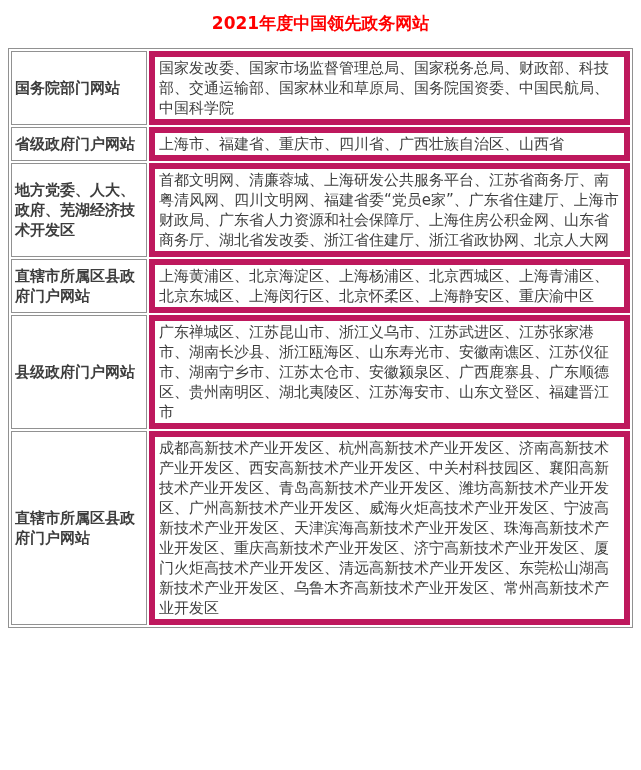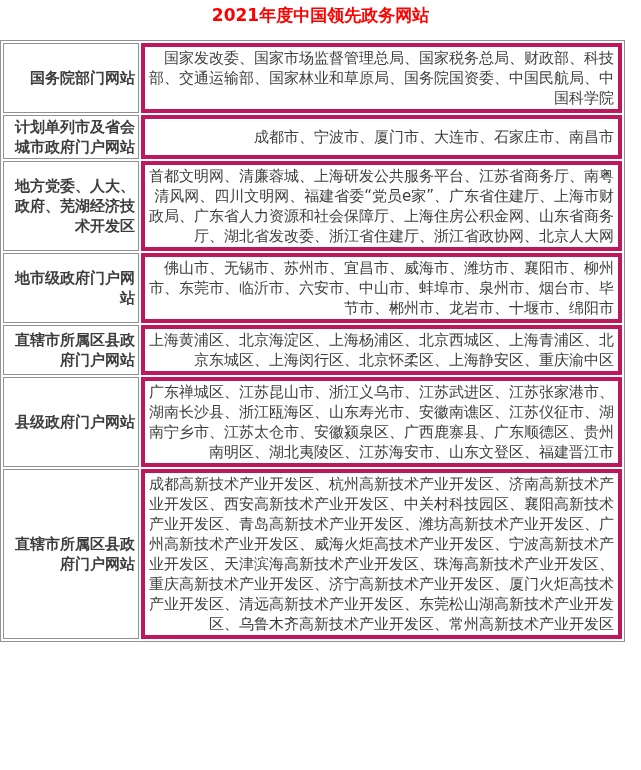--- a/index.html
+++ b/index.html
@@ -5,21 +5,21 @@
   html, body {
     margin: 0;
     padding: 0;
     background: #ffffff;
     font-family: "DejaVu Sans", "Liberation Sans", sans-serif;
   }
   .page {
     width: 641px;
     height: 770px;
     box-sizing: border-box;
-    padding: 0;
+    padding: 8px;
     background: #ffffff;
     overflow: hidden;
   }
   .title {
     margin: 4px 0 13px 0;
     text-align: center;
     font-size: 17px;
     font-weight: bold;
     color: #ff0000;
     letter-spacing: 0;
@@ -31,64 +31,60 @@
     border: 1px solid #919191;
     background: #ffffff;
     table-layout: fixed;
   }
   table.rank-table th.cat {
     width: 128px;
     border: 1px solid #919191;
     font-size: 15px;
     font-weight: bold;
     color: #3d3d3d;
-    text-align: right;
+    text-align: left;
     vertical-align: middle;
     padding: 1px 3px;
     line-height: 20px;
   }
   table.rank-table td.sites {
-    border: 4px solid #be185d;
+    border: 6px solid #be185d;
     font-size: 15px;
     font-weight: normal;
     color: #3d3d3d;
-    text-align: right;
+    text-align: left;
     vertical-align: middle;
     padding: 1px 4px;
     line-height: 20px;
     word-break: break-all;
   }
 </style>
 </head>
 <body>
 
 <div class="page">
   <h1 class="title" style="color: rgb(255, 0, 0);">2021年度中国领先政务网站</h1>
   <table class="rank-table">
     <tbody id="table-body">
   <tr>
     <th class="cat">国务院部门网站</th>
     <td class="sites">国家发改委、国家市场监督管理总局、国家税务总局、财政部、科技部、交通运输部、国家林业和草原局、国务院国资委、中国民航局、中国科学院</td>
   </tr>
 
+  <tr>
+    <th class="cat">省级政府门户网站</th>
+    <td class="sites">上海市、福建省、重庆市、四川省、广西壮族自治区、山西省</td>
+  </tr>
 
-  <tr>
-    <th class="cat">计划单列市及省会城市政府门户网站</th>
-    <td class="sites">成都市、宁波市、厦门市、大连市、石家庄市、南昌市</td>
-  </tr>
 
   <tr>
     <th class="cat">地方党委、人大、政府、芜湖经济技术开发区</th>
     <td class="sites">首都文明网、清廉蓉城、上海研发公共服务平台、江苏省商务厅、南粤清风网、四川文明网、福建省委“党员e家”、广东省住建厅、上海市财政局、广东省人力资源和社会保障厅、上海住房公积金网、山东省商务厅、湖北省发改委、浙江省住建厅、浙江省政协网、北京人大网</td>
   </tr>
 
-  <tr>
-    <th class="cat">地市级政府门户网站</th>
-    <td class="sites">佛山市、无锡市、苏州市、宜昌市、威海市、潍坊市、襄阳市、柳州市、东莞市、临沂市、六安市、中山市、蚌埠市、泉州市、烟台市、毕节市、郴州市、龙岩市、十堰市、绵阳市</td>
-  </tr>
 
   <tr>
     <th class="cat">直辖市所属区县政府门户网站</th>
     <td class="sites">上海黄浦区、北京海淀区、上海杨浦区、北京西城区、上海青浦区、北京东城区、上海闵行区、北京怀柔区、上海静安区、重庆渝中区</td>
   </tr>
 
 
   <tr>
     <th class="cat">县级政府门户网站</th>
     <td class="sites">广东禅城区、江苏昆山市、浙江义乌市、江苏武进区、江苏张家港市、湖南长沙县、浙江瓯海区、山东寿光市、安徽南谯区、江苏仪征市、湖南宁乡市、江苏太仓市、安徽颍泉区、广西鹿寨县、广东顺德区、贵州南明区、湖北夷陵区、江苏海安市、山东文登区、福建晋江市</td>

